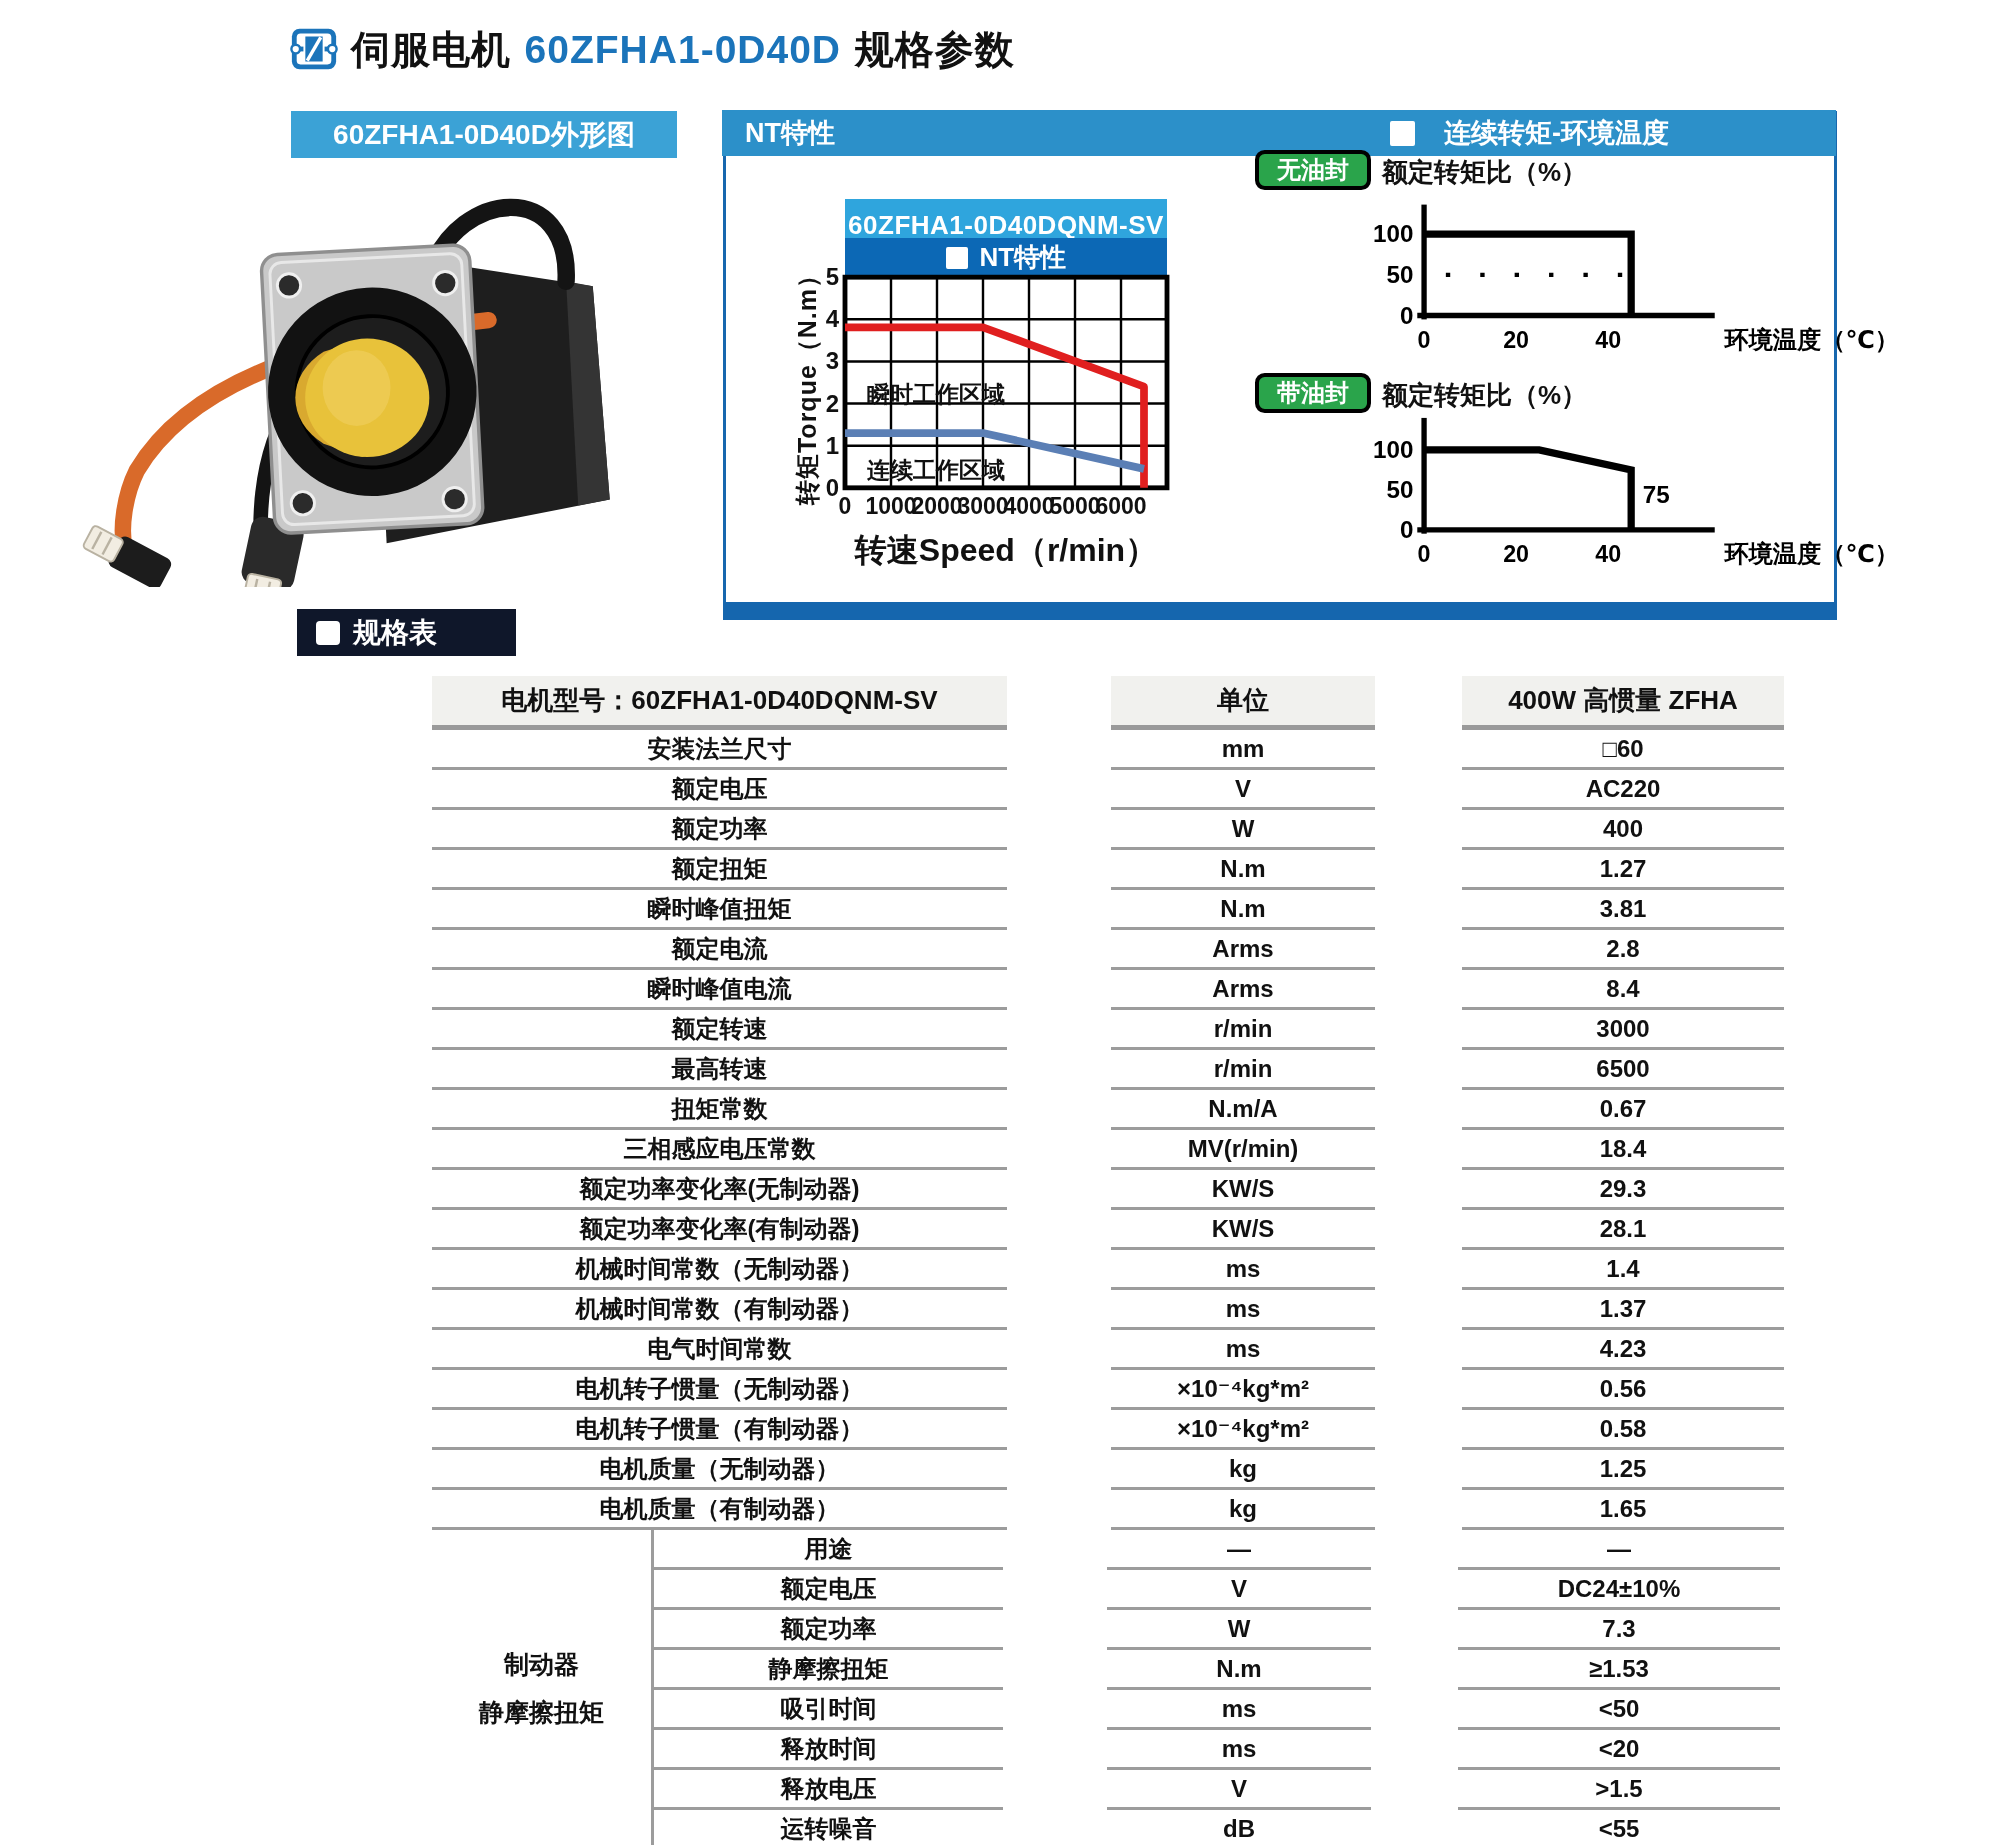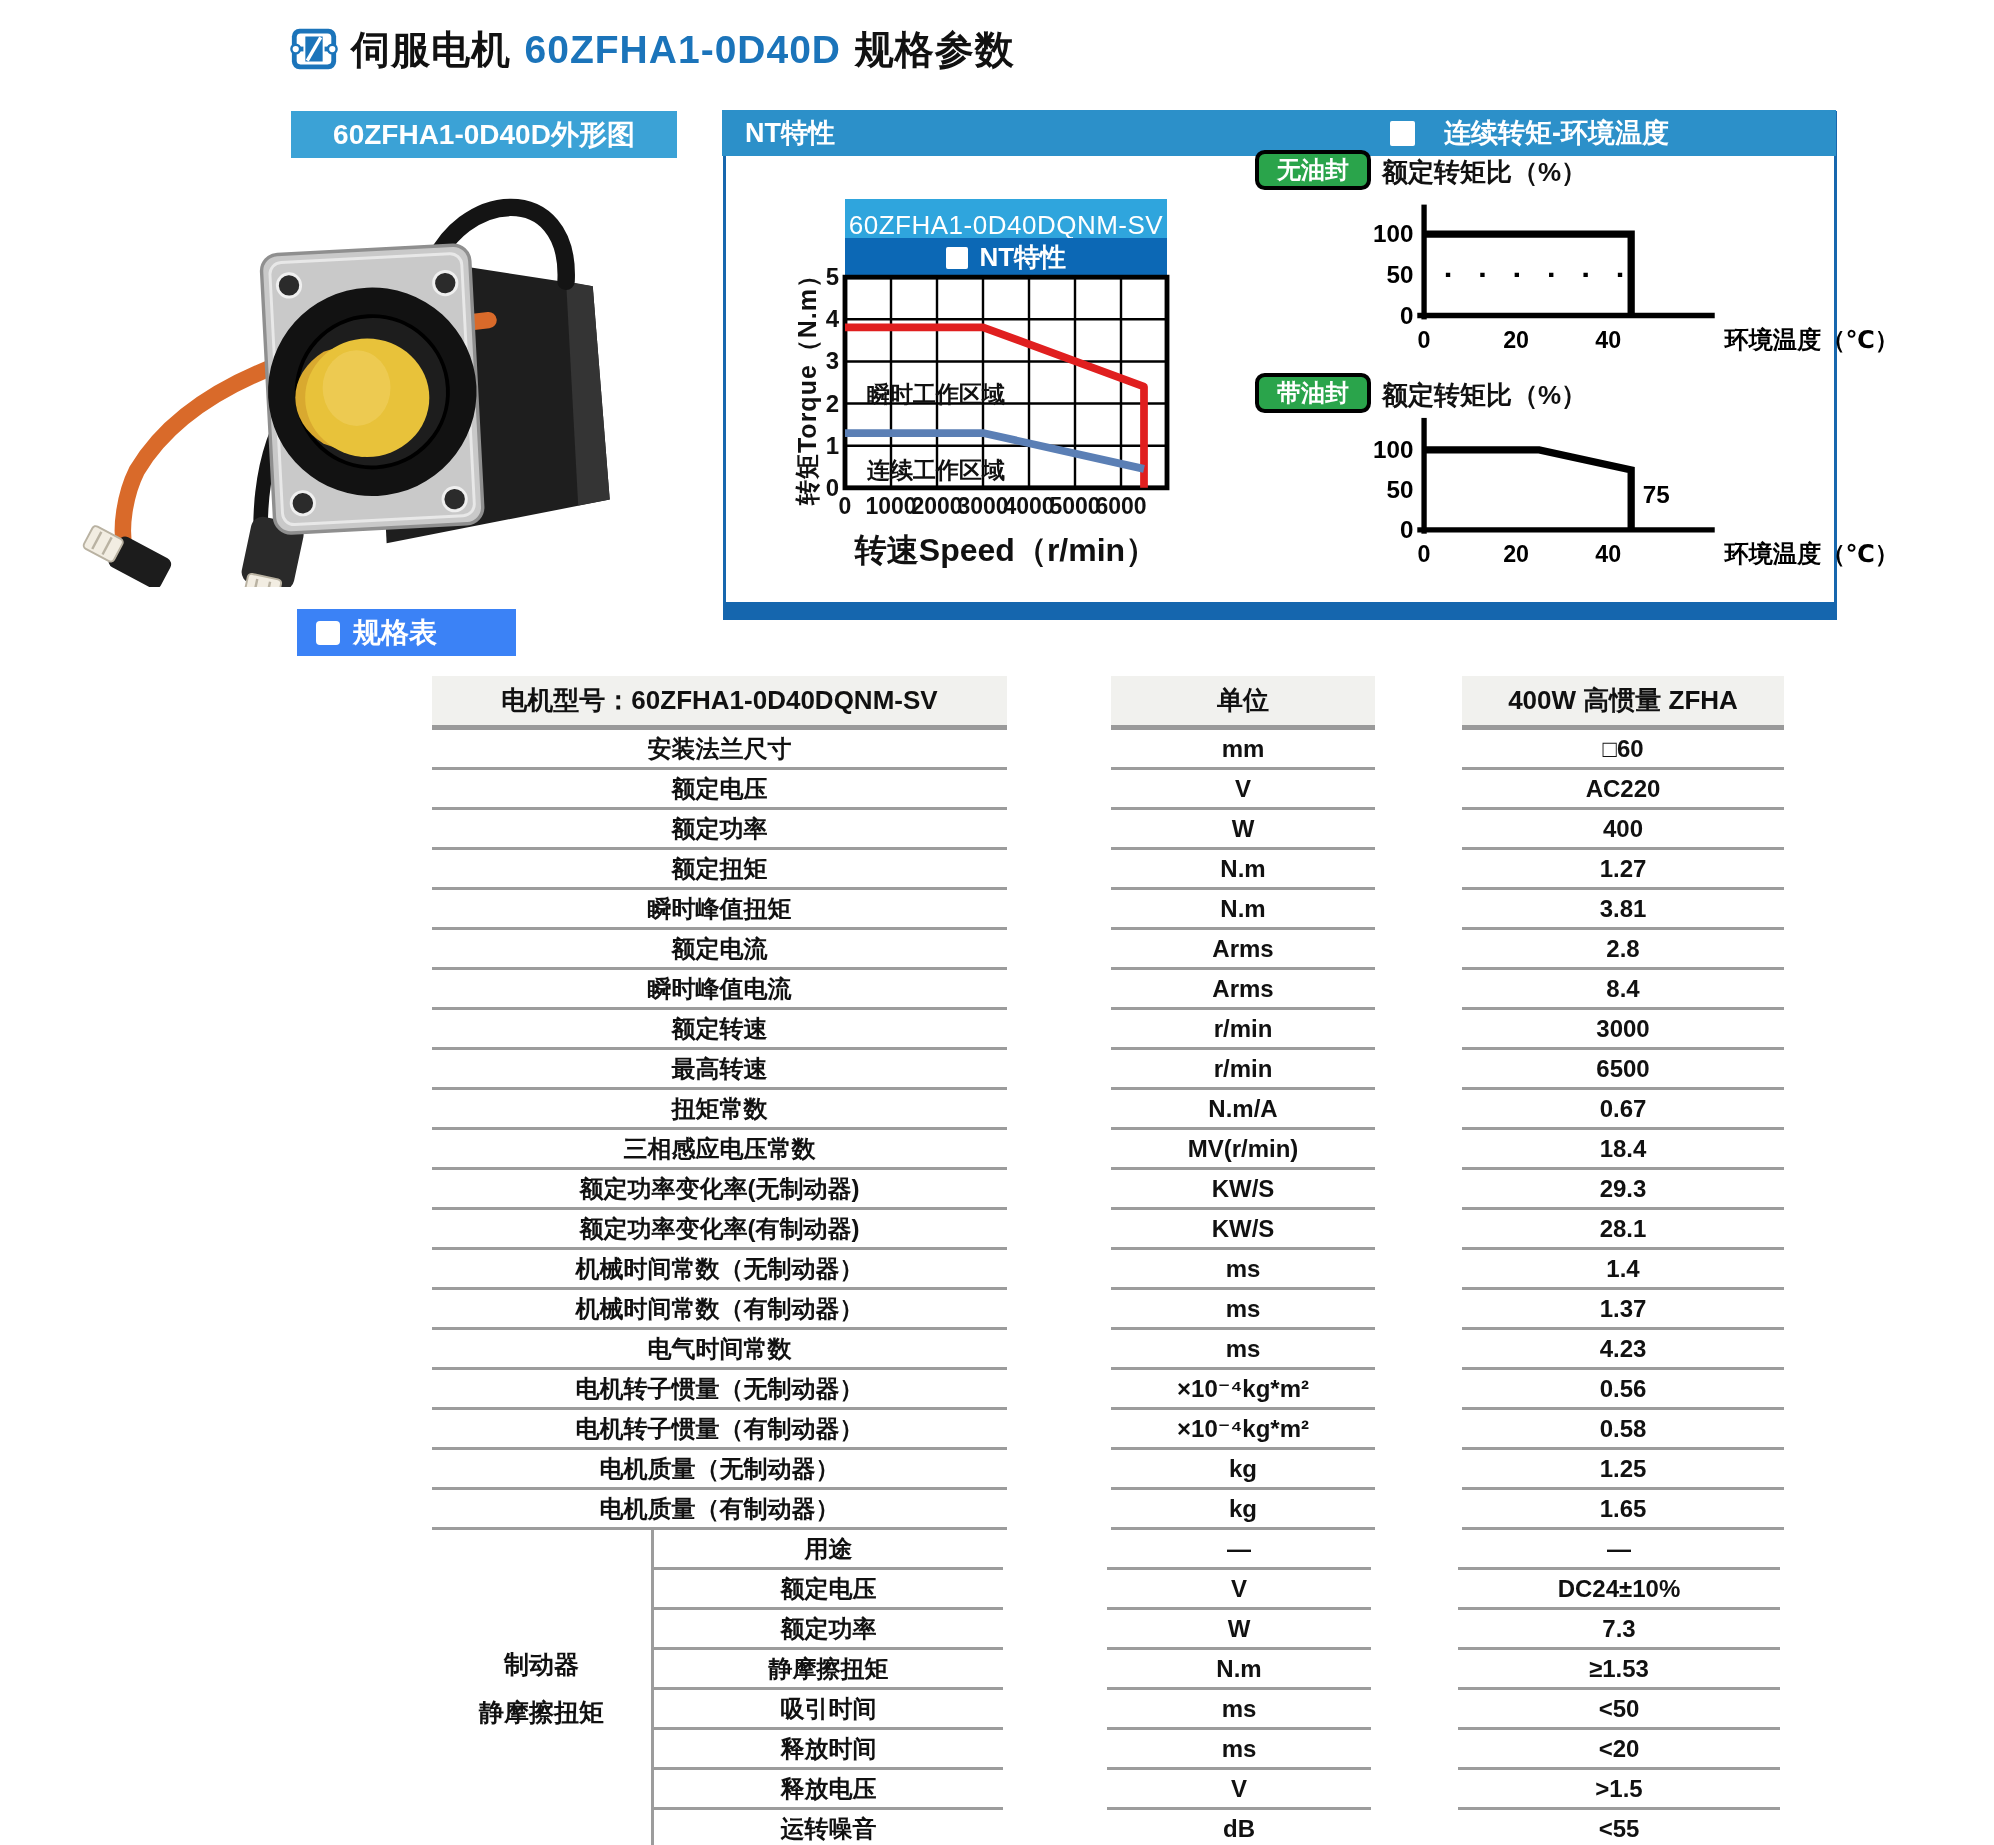--- a/index.html
+++ b/index.html
@@ -22,21 +22,21 @@
   .nt-panel{position:absolute;left:723px;top:111px;width:1114px;height:509px;box-sizing:border-box;
             background:#ffffff;border:3.9px solid #1767ae;border-bottom:18.4px solid #1566ae;}
   .nt-panel-header{position:absolute;left:-3.9px;top:-3.9px;width:1114px;height:46px;background:#2c90c9;
                    display:flex;align-items:center;}
   .nt-panel-header .hl{color:#fff;font-size:27px;font-weight:bold;margin-left:23px;}
   .nt-legend{position:absolute;left:656px;top:0;height:46px;display:flex;align-items:center;gap:29px;margin-left:12px;}
   .wsq{display:inline-block;width:25px;height:25px;background:#fff;border-radius:1.9px;}
   .nt-legend .ht{color:#fff;font-size:27px;font-weight:bold;}
 
   .nt-title1{position:absolute;left:119px;top:85px;width:322px;height:53px;background:#2fa5dd;color:#fff;
-             font-size:26px;font-weight:normal;display:flex;align-items:center;justify-content:center;letter-spacing:0.5px;}
+             font-size:26px;font-weight:bold;display:flex;align-items:center;justify-content:center;letter-spacing:0.5px;}
   .nt-title2{position:absolute;left:119px;top:124px;width:322px;height:39px;background:#0c68b5;color:#fff;
              font-size:26px;font-weight:bold;display:flex;align-items:center;justify-content:center;gap:11.6px;}
   .nt-title2 .wsq{width:22px;height:22px;}
   .nt-plot{position:absolute;left:119px;top:163px;width:322px;height:211px;}
   .nt-plot svg{overflow:visible;}
   .nt-region{position:absolute;transform:translateY(-50%);font-size:23px;font-weight:bold;white-space:nowrap;}
   .nt-yticks{position:absolute;left:73px;top:163px;width:40px;height:211px;}
   .nt-yticks span{position:absolute;right:0;font-size:24px;font-weight:bold;transform:translateY(-50%);}
   .nt-xticks{position:absolute;left:119px;top:379px;width:322px;height:29px;}
   .nt-xticks span{position:absolute;font-size:23px;font-weight:bold;transform:translateX(-50%);}
@@ -44,21 +44,21 @@
   .nt-ylabel{position:absolute;left:-57px;top:255px;width:272px;height:29px;text-align:center;
              font-size:25px;font-weight:bold;transform:rotate(-90deg);letter-spacing:1px;}
 
   .seal-badge{position:absolute;width:108px;height:32px;background:#2aa44b;border:4.8px solid #000;border-radius:9.7px;
               color:#fff;font-size:24px;font-weight:bold;display:flex;align-items:center;justify-content:center;box-sizing:content-box;}
   .derating-label{position:absolute;font-size:26px;font-weight:bold;white-space:nowrap;}
   .derating-chart{position:absolute;width:436px;height:170px;}
   .derating-chart svg{overflow:visible;}
 
   
-  .spec-tag{position:absolute;left:297px;top:609px;width:219px;height:47px;background:#3b82f6;
+  .spec-tag{position:absolute;left:297px;top:609px;width:219px;height:47px;background:#0f172a;
             display:flex;align-items:center;gap:12.6px;padding-left:19.4px;box-sizing:border-box;}
   .spec-tag .wsq{width:24px;height:24px;border-radius:3.9px;}
   .spec-tag .tt{color:#fff;font-size:28px;font-weight:bold;}
 
   
   .spec-table{position:absolute;left:432px;top:676px;width:1353px;}
   .trow{display:flex;}
   .cell{box-sizing:border-box;height:40px;border-bottom:3.4px solid #9c9c9c;
         display:flex;align-items:center;justify-content:center;
         font-size:24px;font-weight:bold;white-space:nowrap;}

